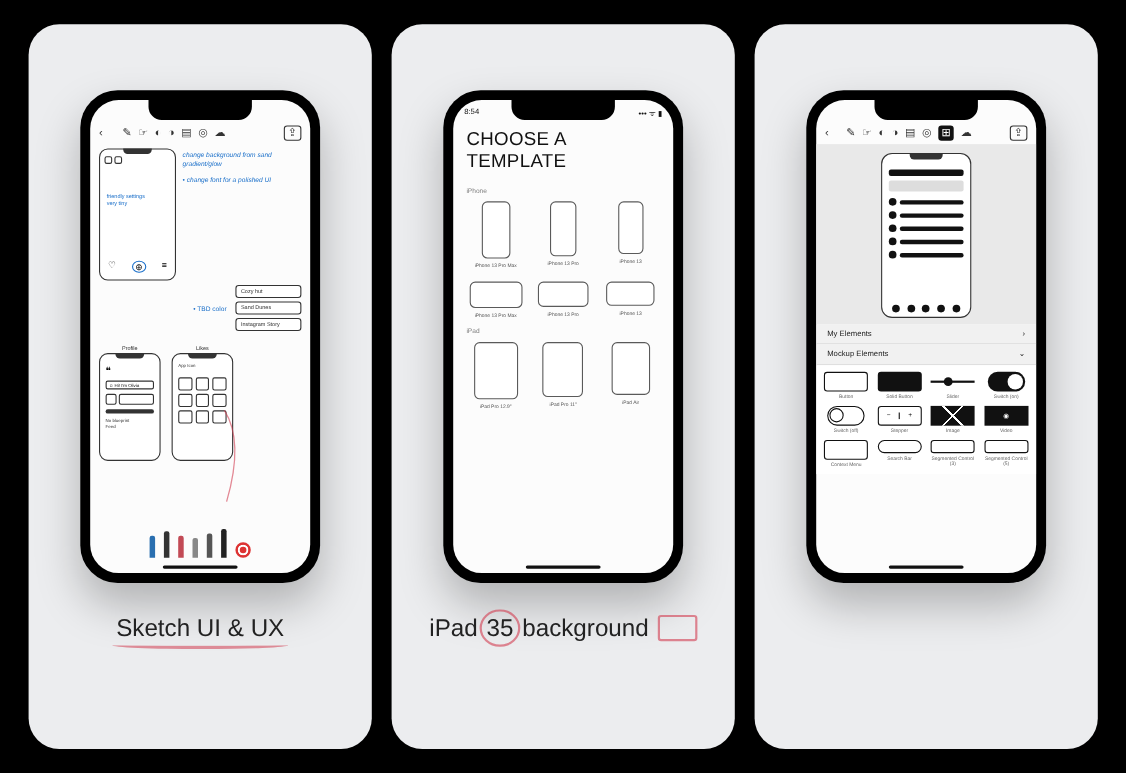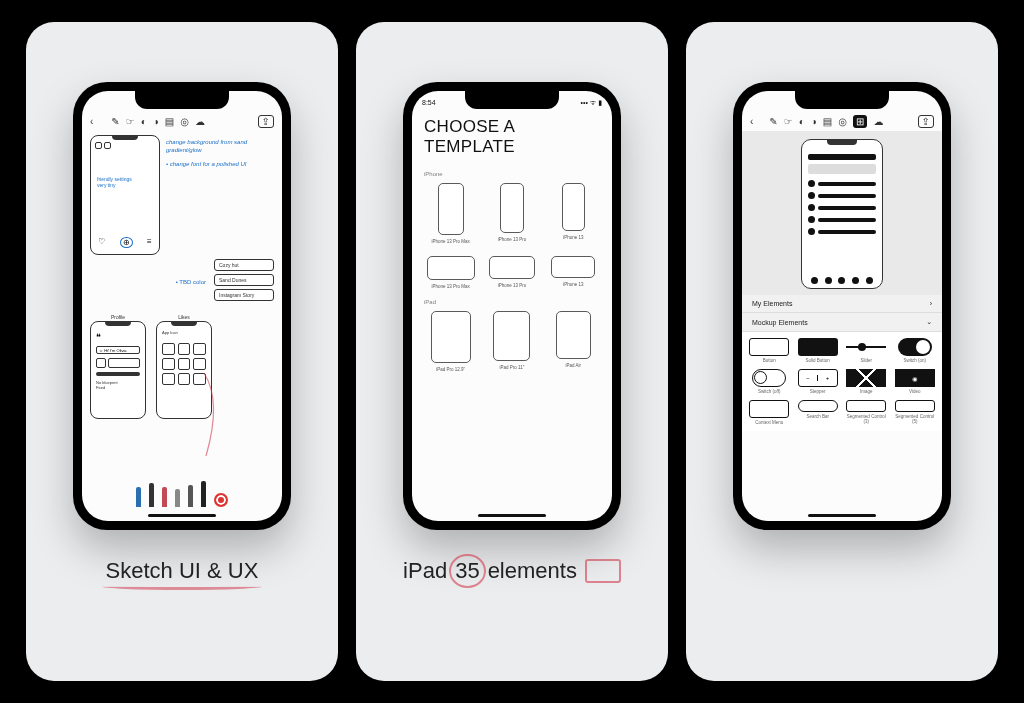--- a/index.html
+++ b/index.html
@@ -328,21 +328,21 @@
               <div class="tmpl-frame" style="width:35px;height:48px;"></div>
               <div class="tmpl-label">iPad Air</div>
             </div>
         </div>
         <div class="home-indicator"></div>
       </div>
     </div>
     <div class="caption">
       <span>iPad</span>
       <span class="circle-num" style="font-weight:400;">35</span>
-      <span>elements</span>
+      <span>background</span>
       <span class="red-rect"></span>
     </div>
   </div>
 
   <div class="card">
     <div class="phone">
       <div class="notch"></div>
       <div class="screen">
         <div class="toolbar">
           <span class="tool-icn">‹</span>

